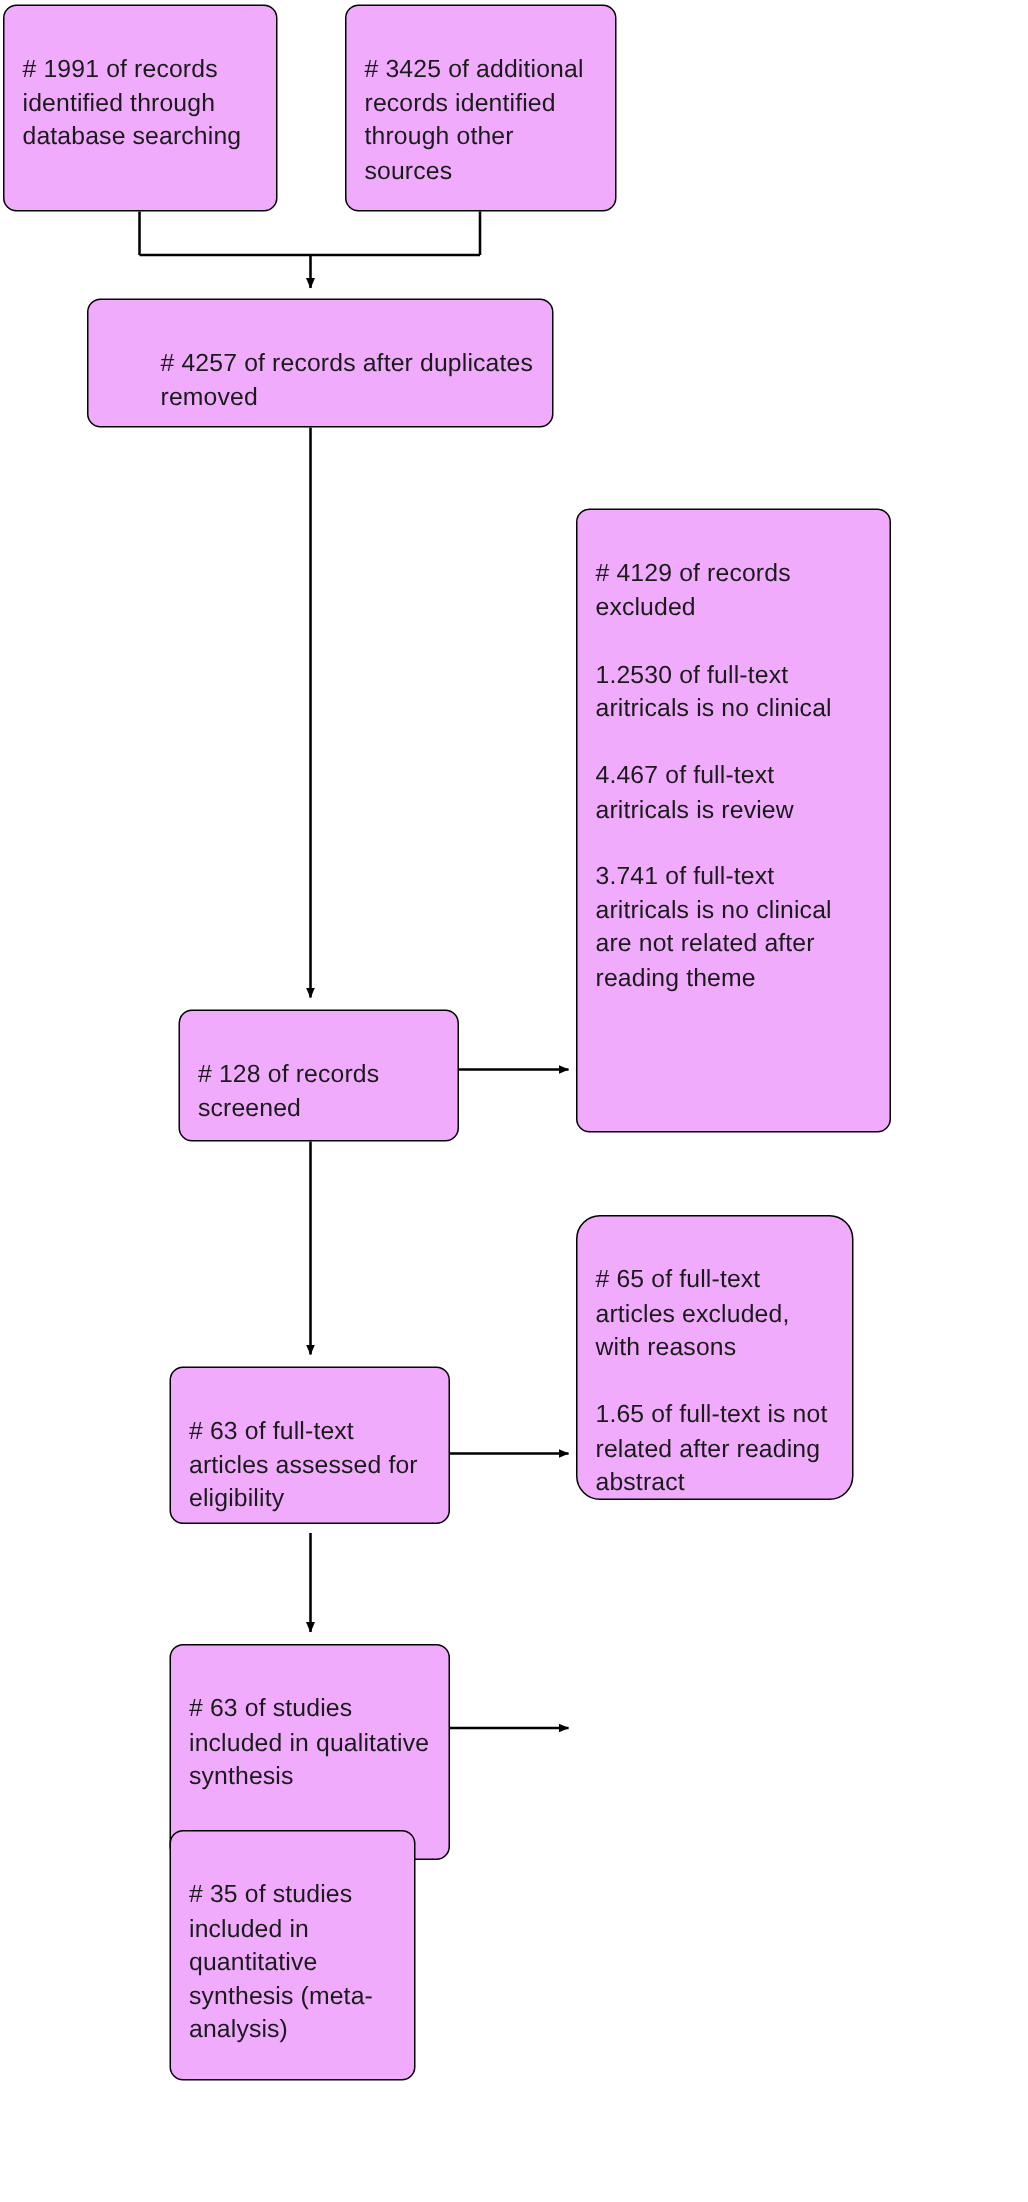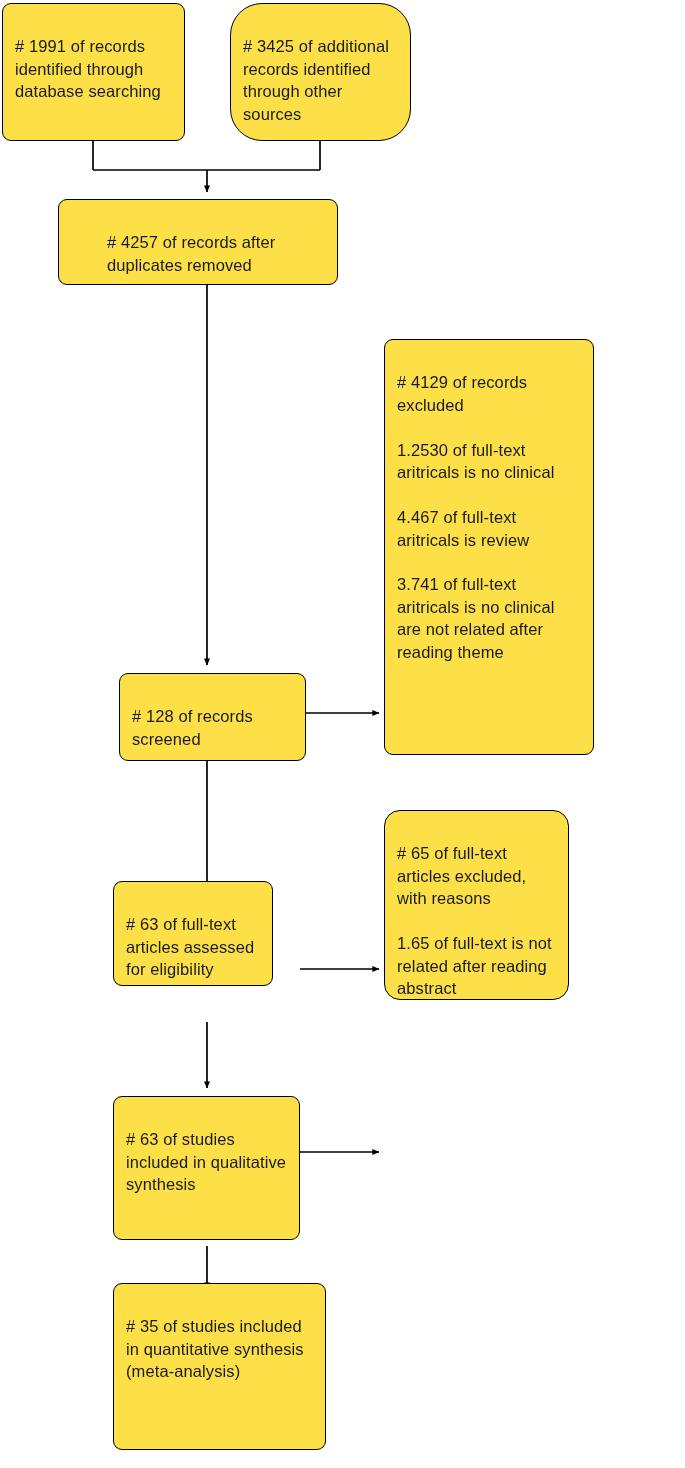--- a/index.html
+++ b/index.html
@@ -7,21 +7,21 @@
     width:685px;height:1468px;position:relative;overflow:hidden;
     font-family:"Liberation Sans","DejaVu Sans",sans-serif;
     color:#1a1a1a;
   }
   .canvas{position:absolute;left:0;top:0;width:685px;height:1468px;}
   .svg-layer{position:absolute;left:0;top:0;width:685px;height:1468px;pointer-events:none;}
   .node{
     position:absolute;
     border:1.6px solid #000000;
     border-radius:9px;
-    background:#fde047;
+    background:#f0abfc;
     box-sizing:border-box;
     padding:9px 11px 9px 12px;
     font-size:16.5px;
     line-height:1.36;
     letter-spacing:0.1px;
     white-space:pre-line;
   }
   .node p{margin:0;}
   .node p + p{}
   .para{display:block;}
@@ -71,50 +71,50 @@
 
     <g stroke="#000000" stroke-width="1.7" fill="none">
       <path d="M207,1246 L207,1289" marker-end="url(#arrowhead)"></path>
     </g>
   </svg>
 
   <div class="node" style="left:2px;top:3px;width:183px;height:138px;">
     <p class="para"># 1991 of records identified through database searching</p>
   </div>
 
-  <div class="node" style="left:230px;top:3px;width:181px;height:138px;border-radius:32px;">
+  <div class="node" style="left:230px;top:3px;width:181px;height:138px;">
     <p class="para"># 3425 of additional records identified through other sources</p>
   </div>
 
-  <div class="node" style="left:58px;top:199px;width:280px;height:86px;padding-left:48px;">
+  <div class="node" style="left:58px;top:199px;width:311px;height:86px;padding-left:48px;">
     <p class="para"># 4257 of records after duplicates removed</p>
   </div>
 
   <div class="node" style="left:384px;top:339px;width:210px;height:416px;">
     <p class="para"># 4129 of records excluded</p>
     <p class="para">1.2530 of full-text aritricals is no clinical</p>
     <p class="para">4.467 of full-text aritricals is review</p>
     <p class="para">3.741 of full-text aritricals is no clinical are not related after reading theme</p>
   </div>
 
   <div class="node" style="left:119px;top:673px;width:187px;height:88px;">
     <p class="para"># 128 of records screened</p>
   </div>
 
   <div class="node" style="left:384px;top:810px;width:185px;height:190px;border-radius:16px;">
     <p class="para"># 65 of full-text articles excluded, with reasons</p>
     <p class="para">1.65 of full-text is not related after reading abstract</p>
   </div>
 
-  <div class="node" style="left:113px;top:881px;width:160px;height:105px;">
+  <div class="node" style="left:113px;top:911px;width:187px;height:105px;">
     <p class="para"># 63 of full-text articles assessed for eligibility</p>
   </div>
 
   <div class="node" style="left:113px;top:1096px;width:187px;height:144px;">
     <p class="para"># 63 of studies included in qualitative synthesis</p>
   </div>
 
 
-  <div class="node" style="left:113px;top:1283px;width:213px;height:167px;">
+  <div class="node" style="left:113px;top:1220px;width:164px;height:167px;">
     <p class="para"># 35 of studies included in quantitative synthesis (meta-analysis)</p>
   </div>
 
 </div>
 
 </body></html>

